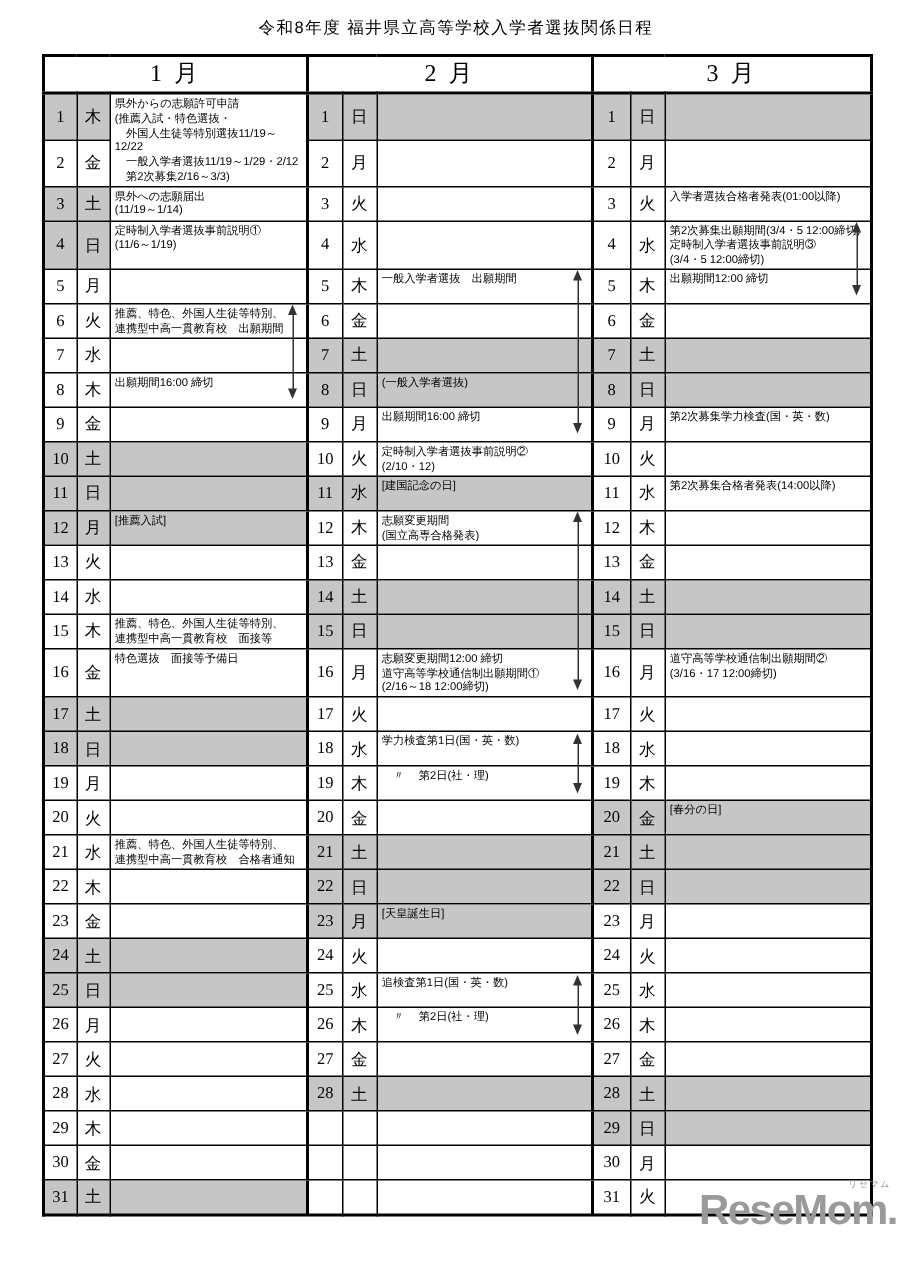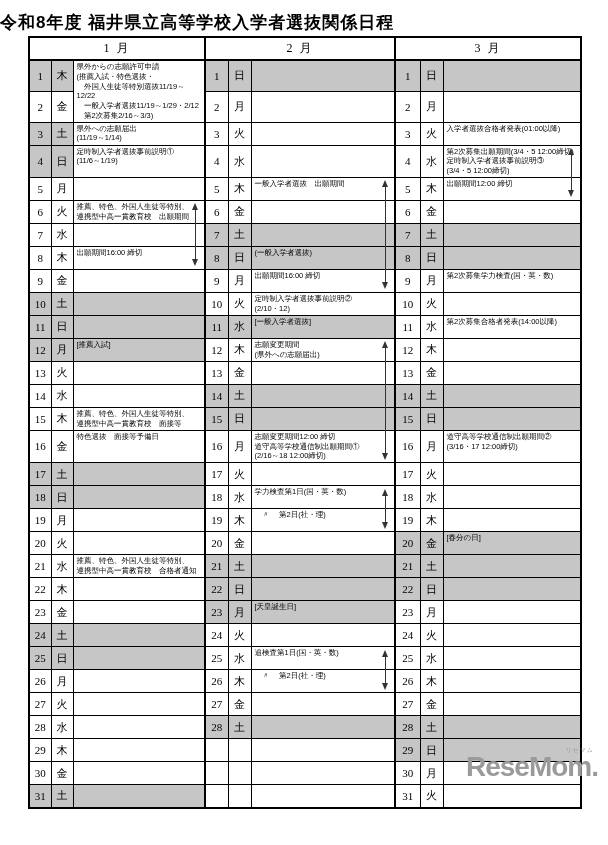--- a/index.html
+++ b/index.html
@@ -1,31 +1,31 @@
 <!DOCTYPE html>
 <html><head>
 <meta charset="utf-8">
 <style>
   html,body{margin:0;padding:0;}
   body{
     width:608px;height:845px;position:relative;background:#ffffff;
     font-family:"Liberation Sans",sans-serif;color:#000;overflow:hidden;
   }
   .page-title{
-    position:absolute;top:11px;left:0;width:100%;text-align:left;
-    font-size:17px;font-weight:bold;letter-spacing:1px;
+    position:absolute;top:11px;left:0;width:100%;text-align:center;
+    font-size:11px;font-weight:normal;letter-spacing:1px;
   }
   #tablewrap{position:absolute;top:36px;left:28px;width:552px;}
   table.sched{
     border-collapse:collapse;width:552px;table-layout:fixed;
     border:2px solid #000;
   }
   th{
     border:1px solid #000;border-bottom-width:2px;
-    font-size:12px;font-weight:normal;height:19px;
+    font-size:16px;font-weight:normal;height:19px;
     font-family:"Liberation Serif",serif;letter-spacing:2px;background:#fff;
   }
   th.ms, td.ms{border-left-width:2px;}
   td{
     border:1px solid #000;height:23px;vertical-align:middle;
     box-sizing:border-box;background:#fff;
   }
   td.num{text-align:center;font-family:"Liberation Serif",serif;font-size:11px;padding:0;}
   td.wk{text-align:center;font-family:"Liberation Serif",serif;font-size:11px;padding:0;}
   td.ev{
@@ -34,21 +34,21 @@
   }
   td.shade{background:#c6c6c6;}
   
   .varrow{position:absolute;width:9px;pointer-events:none;}
   .varrow .al{position:absolute;left:4px;top:5px;bottom:5px;width:1px;background:#333;display:block;}
   .varrow .ah{position:absolute;left:1px;width:0;height:0;display:block;}
   .varrow .ah.up{top:0;border-left:3.5px solid transparent;border-right:3.5px solid transparent;border-bottom:7px solid #333;}
   .varrow .ah.dn{bottom:0;border-left:3.5px solid transparent;border-right:3.5px solid transparent;border-top:7px solid #333;}
   
   .wmark{
-    position:absolute;right:10px;top:753px;color:#9a9a9a;
+    position:absolute;right:10px;top:793px;color:#9a9a9a;
     font-weight:bold;font-size:28px;letter-spacing:-1px;line-height:1;
   }
   .wmark .ruby{
     position:absolute;top:-6px;right:4px;font-size:6px;font-weight:normal;
     letter-spacing:1px;color:#9a9a9a;
   }
 </style>
 </head>
 <body>
 
@@ -193,33 +193,33 @@
           <td class="num ms">10</td>
           <td class="wk">火</td>
           <td class="ev"></td>
         </tr>
         <tr>
           <td class="num shade">11</td>
           <td class="wk shade">日</td>
           <td class="ev shade"></td>
           <td class="num shade ms">11</td>
           <td class="wk shade">水</td>
-          <td class="ev shade">[一般入学者選抜]</td>
+          <td class="ev shade">[建国記念の日]</td>
           <td class="num ms">11</td>
           <td class="wk">水</td>
           <td class="ev">第2次募集合格者発表(14:00以降)</td>
         </tr>
         <tr>
           <td class="num shade">12</td>
           <td class="wk shade">月</td>
           <td class="ev shade">[推薦入試]</td>
           <td class="num ms">12</td>
           <td class="wk">木</td>
           <td class="ev">志願変更期間
-(県外への志願届出)</td>
+(国立高専合格発表)</td>
           <td class="num ms">12</td>
           <td class="wk">木</td>
           <td class="ev"></td>
         </tr>
         <tr>
           <td class="num">13</td>
           <td class="wk">火</td>
           <td class="ev"></td>
           <td class="num ms">13</td>
           <td class="wk">金</td>

